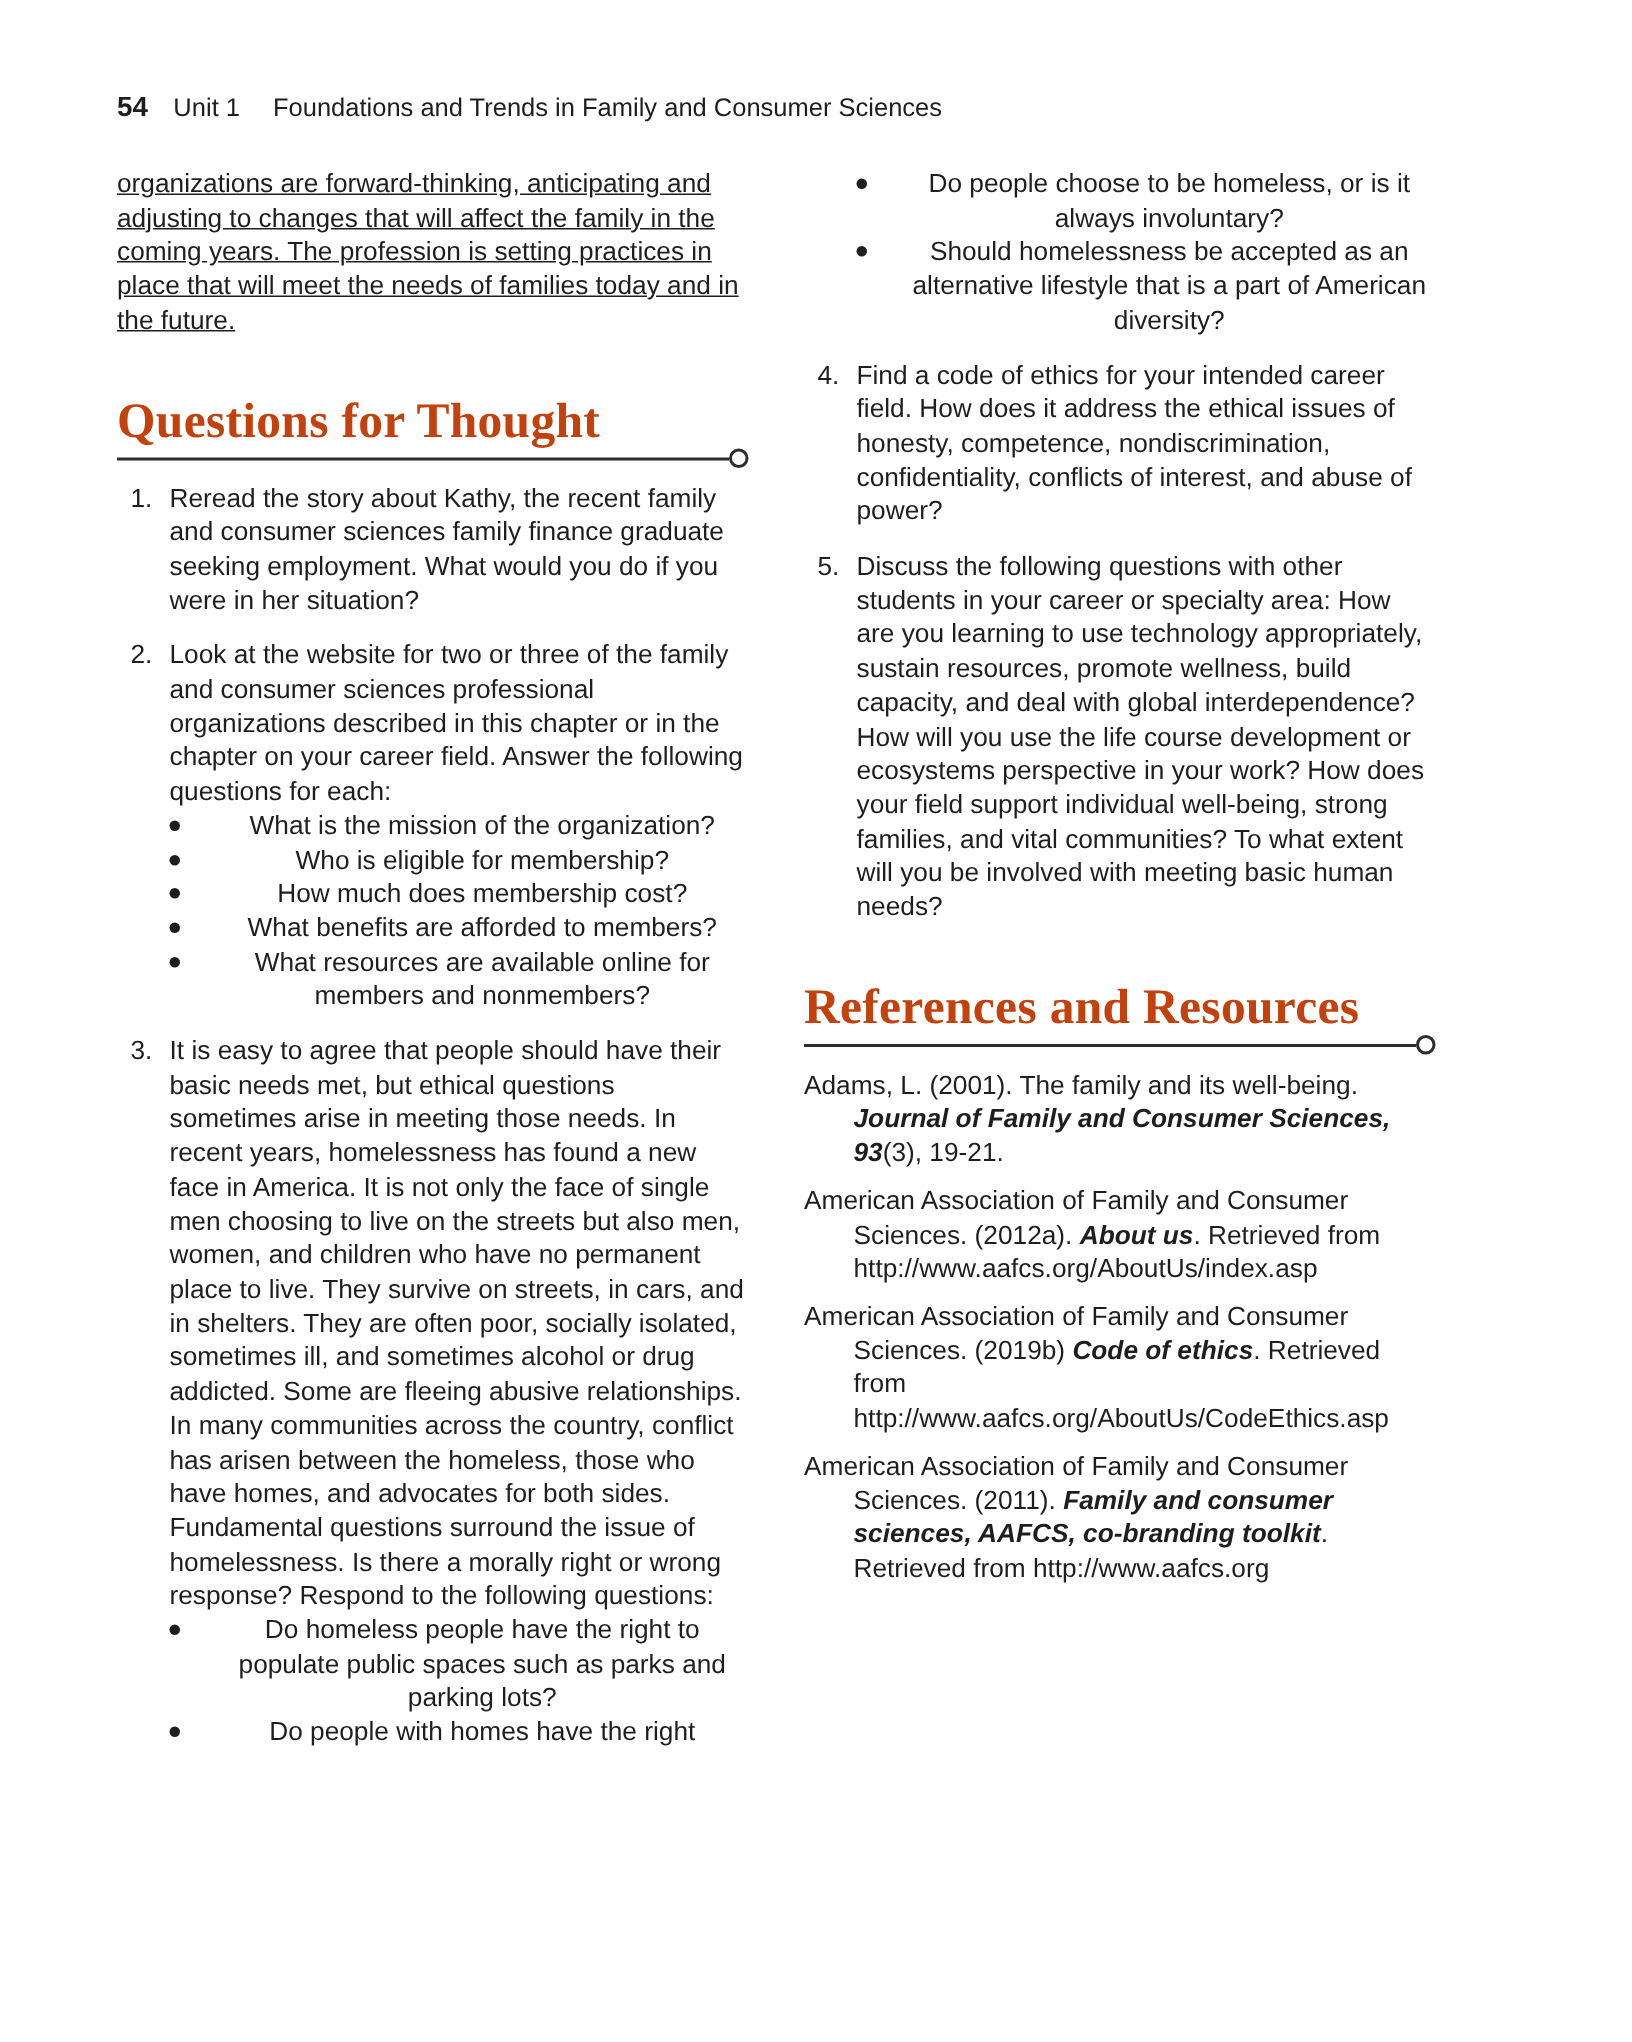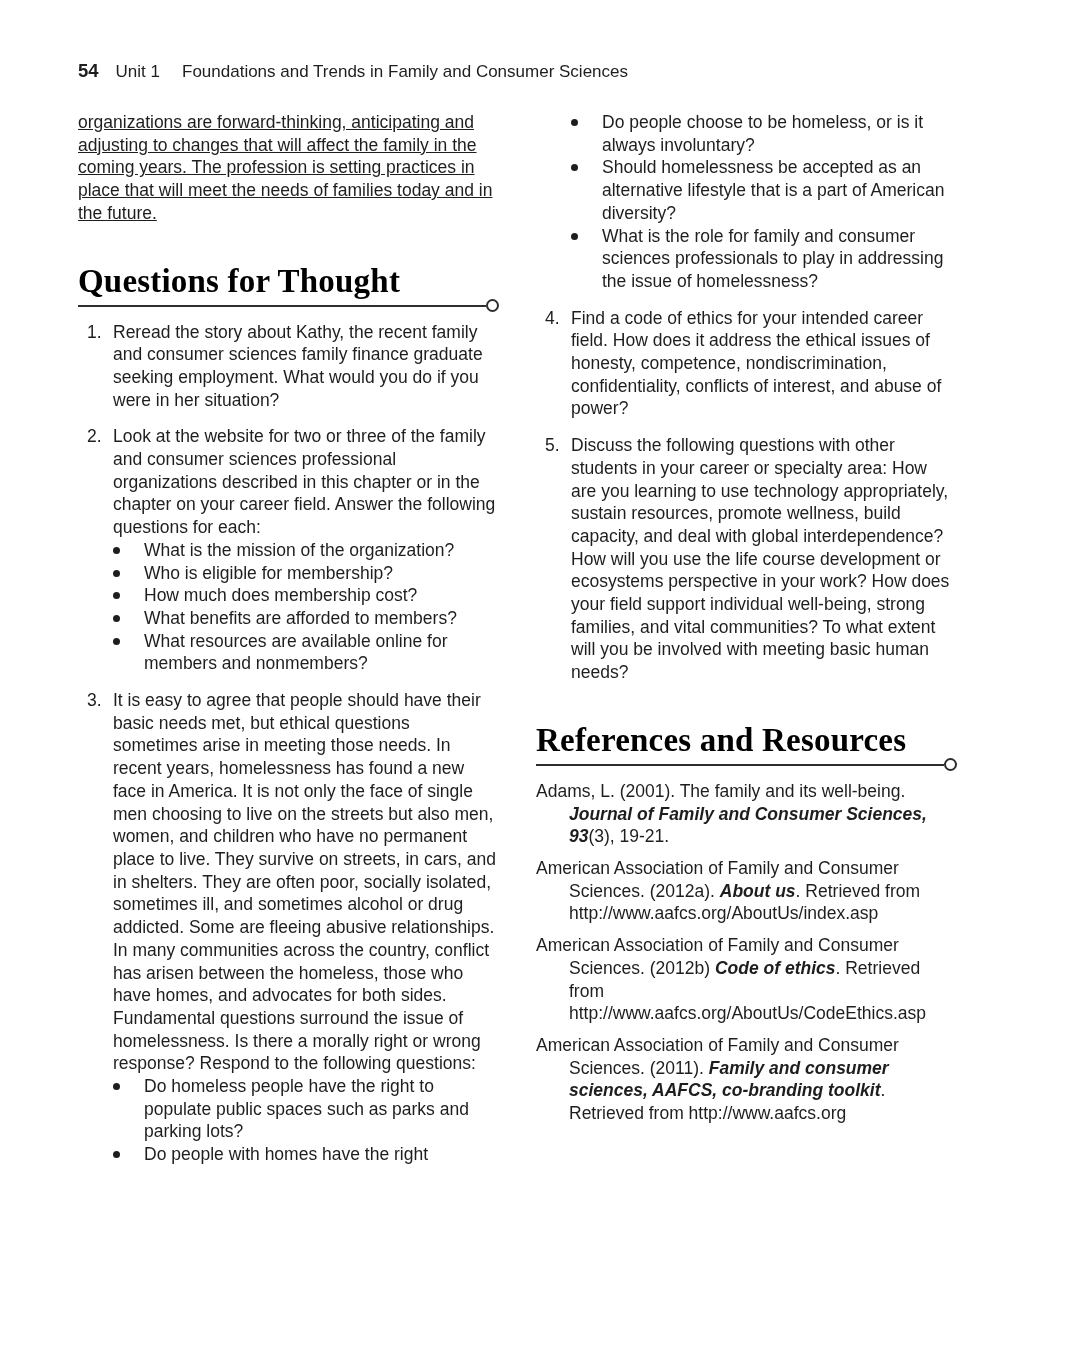--- a/index.html
+++ b/index.html
@@ -28,36 +28,36 @@
     display: flex; gap: 37px;
     font-size: 17.5px; line-height: 22.7px;
   }
   .col { width: 421px; }
   .intro { margin-bottom: 0; text-decoration: underline; }
   .section-heading { margin-top: 37px; margin-bottom: 14px; }
   .section-heading h2 {
     font-family: "Liberation Serif", serif;
     font-weight: bold;
     font-size: 33px; line-height: 38px;
-    color: #000000;
+    color: #c2410c;
     letter-spacing: 0.2px;
     white-space: nowrap;
   }
   .rule { position: relative; height: 2px; background: #2e2e2e; margin-top: 5px; margin-right: 13px; }
   .rule .circle {
     position: absolute; right: -13px; top: -5.5px;
     width: 13px; height: 13px;
     border: 2px solid #2e2e2e; border-radius: 50%;
     background: #ffffff;
   }
   .qitem { margin-bottom: 14px; }
   .qrow { display: flex; }
   .qrow .num { flex: 0 0 35px; padding-left: 9px; }
   .qrow .itext { flex: 1; }
-  .qbullets { margin-left: 35px; }
+  .qbullets { margin-left: 35px; text-align: center; }
   .brow { display: flex; }
   .dot-cell { flex: 0 0 31px; padding-top: 8px; }
   .dot { display: block; width: 7px; height: 7px; border-radius: 50%; background: #1e1e1e; }
   .btext { flex: 1; }
   .continuation { margin-left: 66px; }
   .bullets-block { margin-bottom: 14px; }
   .ref {
     padding-left: 33px; text-indent: -33px;
     margin-bottom: 9px;
     overflow-wrap: break-word;
@@ -164,26 +164,20 @@
                 <span class="dot"></span>
               </span>
             <span class="btext">Do people choose to be homeless, or is it always involuntary?</span>
           </div>
           <div class="brow">
             <span class="dot-cell">
                 <span class="dot"></span>
               </span>
             <span class="btext">Should homelessness be accepted as an alternative lifestyle that is a part of American diversity?</span>
           </div>
-          <div class="brow">
-            <span class="dot-cell">
-                <span class="dot"></span>
-              </span>
-            <span class="btext">What is the role for family and consumer sciences professionals to play in addressing the issue of homelessness?</span>
-          </div>
         </div>
       </div>
 
       <div class="qitem">
         <div class="qrow">
           <span class="num">4.</span>
           <span class="itext">Find a code of ethics for your intended career field. How does it address the ethical issues of honesty, competence, nondiscrimination, confidentiality, conflicts of interest, and abuse of power?</span>
         </div>
       </div>
 
@@ -198,20 +192,20 @@
         <h2>References and Resources</h2>
         <div class="rule">
           <span class="circle"></span>
         </div>
       </div>
 
       <p class="ref"><span>Adams, L. (2001). The family and its well-being. </span><span class="it">Journal of Family and Consumer Sciences, 93</span><span>(3), 19-21.</span></p>
 
       <p class="ref"><span>American Association of Family and Consumer Sciences. (2012a). </span><span class="it">About us</span><span>. Retrieved from http://www.aafcs.org/AboutUs/index.asp</span></p>
 
-      <p class="ref"><span>American Association of Family and Consumer Sciences. (2012b) </span><span class="it">Code of ethics</span><span>. Retrieved from http://www.aafcs.org/AboutUs/CodeEthics.asp</span></p>
+      <p class="ref"><span>American Association of Family and Consumer Sciences. (2019b) </span><span class="it">Code of ethics</span><span>. Retrieved from http://www.aafcs.org/AboutUs/CodeEthics.asp</span></p>
 
 
       <p class="ref"><span>American Association of Family and Consumer Sciences. (2011). </span><span class="it">Family and consumer sciences, AAFCS, co-branding toolkit</span><span>. Retrieved from http://www.aafcs.org</span></p>
 
     </div>
   </div>
 </div>
 
 </body></html>

